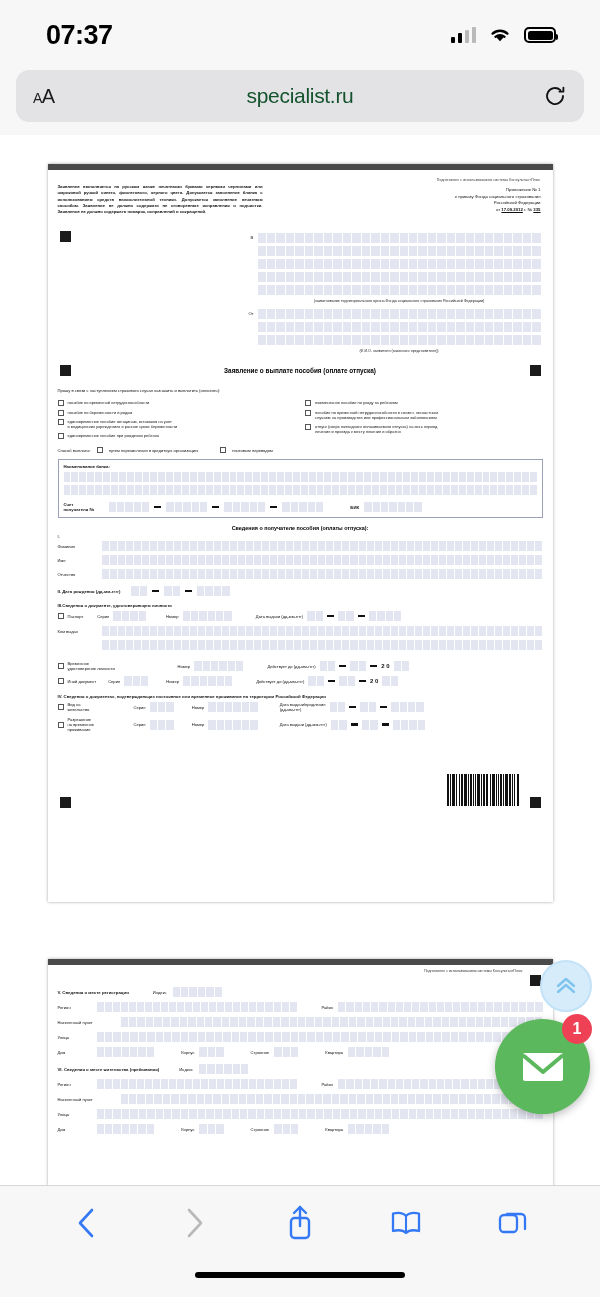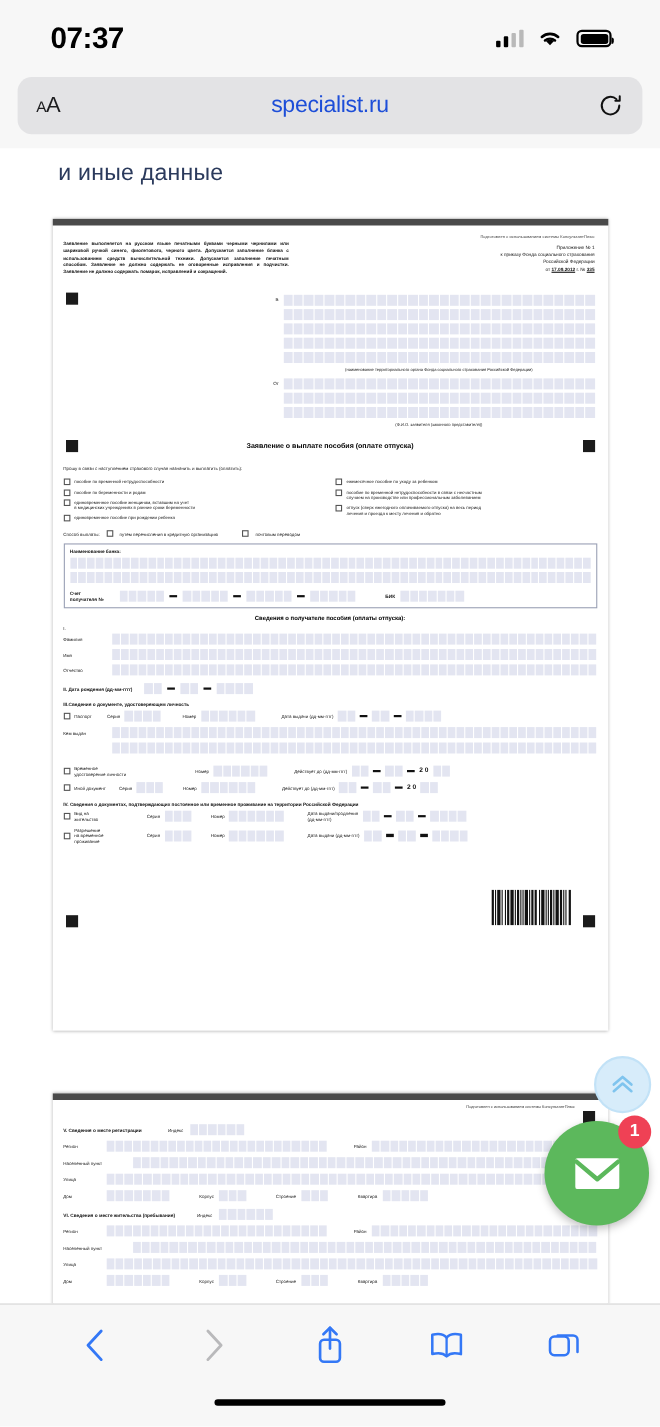--- a/index.html
+++ b/index.html
@@ -32,21 +32,21 @@
   
   .urlbar-wrap { background:#f7f7f7; padding:0 16px 13px 16px; }
   .urlbar {
     height:52px; background:#e3e3e5; border-radius:13px;
     display:flex; align-items:center; padding:0 17px; position:relative;
   }
   .aa { font-size:20px; color:#1d1d1f; letter-spacing:-.5px; }
   .aa small{font-size:14px;}
   .url-text {
     position:absolute; left:0; right:0; text-align:center;
-    font-size:21px; color:#1d4ed8; letter-spacing:-.3px;
+    font-size:21px; color:#14532d; letter-spacing:-.3px;
   }
   .reload { margin-left:auto; width:24px;height:24px; position:relative; z-index:2;}
 
   
   .content {
     position:absolute; top:135px; left:0; right:0; bottom:112px;
     background:#fff; overflow:hidden;
   }
   .page-head {
     font-size:21px; color:#2b3a5c; letter-spacing:.2px;
@@ -153,21 +153,20 @@
       <svg width="24" height="24" viewBox="0 0 24 24">
         <path d="M20 12a8 8 0 1 1-2.6-5.9" stroke="#111" stroke-width="1.8" fill="none" stroke-linecap="round"></path>
         <path d="M20.4 3.6 L20.4 7.6 L16.4 7.6" stroke="#111" stroke-width="1.8" fill="none" stroke-linecap="round" stroke-linejoin="round"></path>
       </svg>
     </span>
   </div>
 </div>
 
 <div class="content">
 
-  <div class="page-head">и иные данные</div>
 
   <div class="doc-page doc1">
     <div class="scanbar"></div>
     <div class="doc-inner">
 
       <div class="hdr-right">
         <div class="src">Подготовлен с использованием системы КонсультантПлюс</div>
         <div class="ln">Приложение № 1</div>
         <div class="ln">к приказу Фонда социального страхования</div>
         <div class="ln">Российской Федерации</div>

